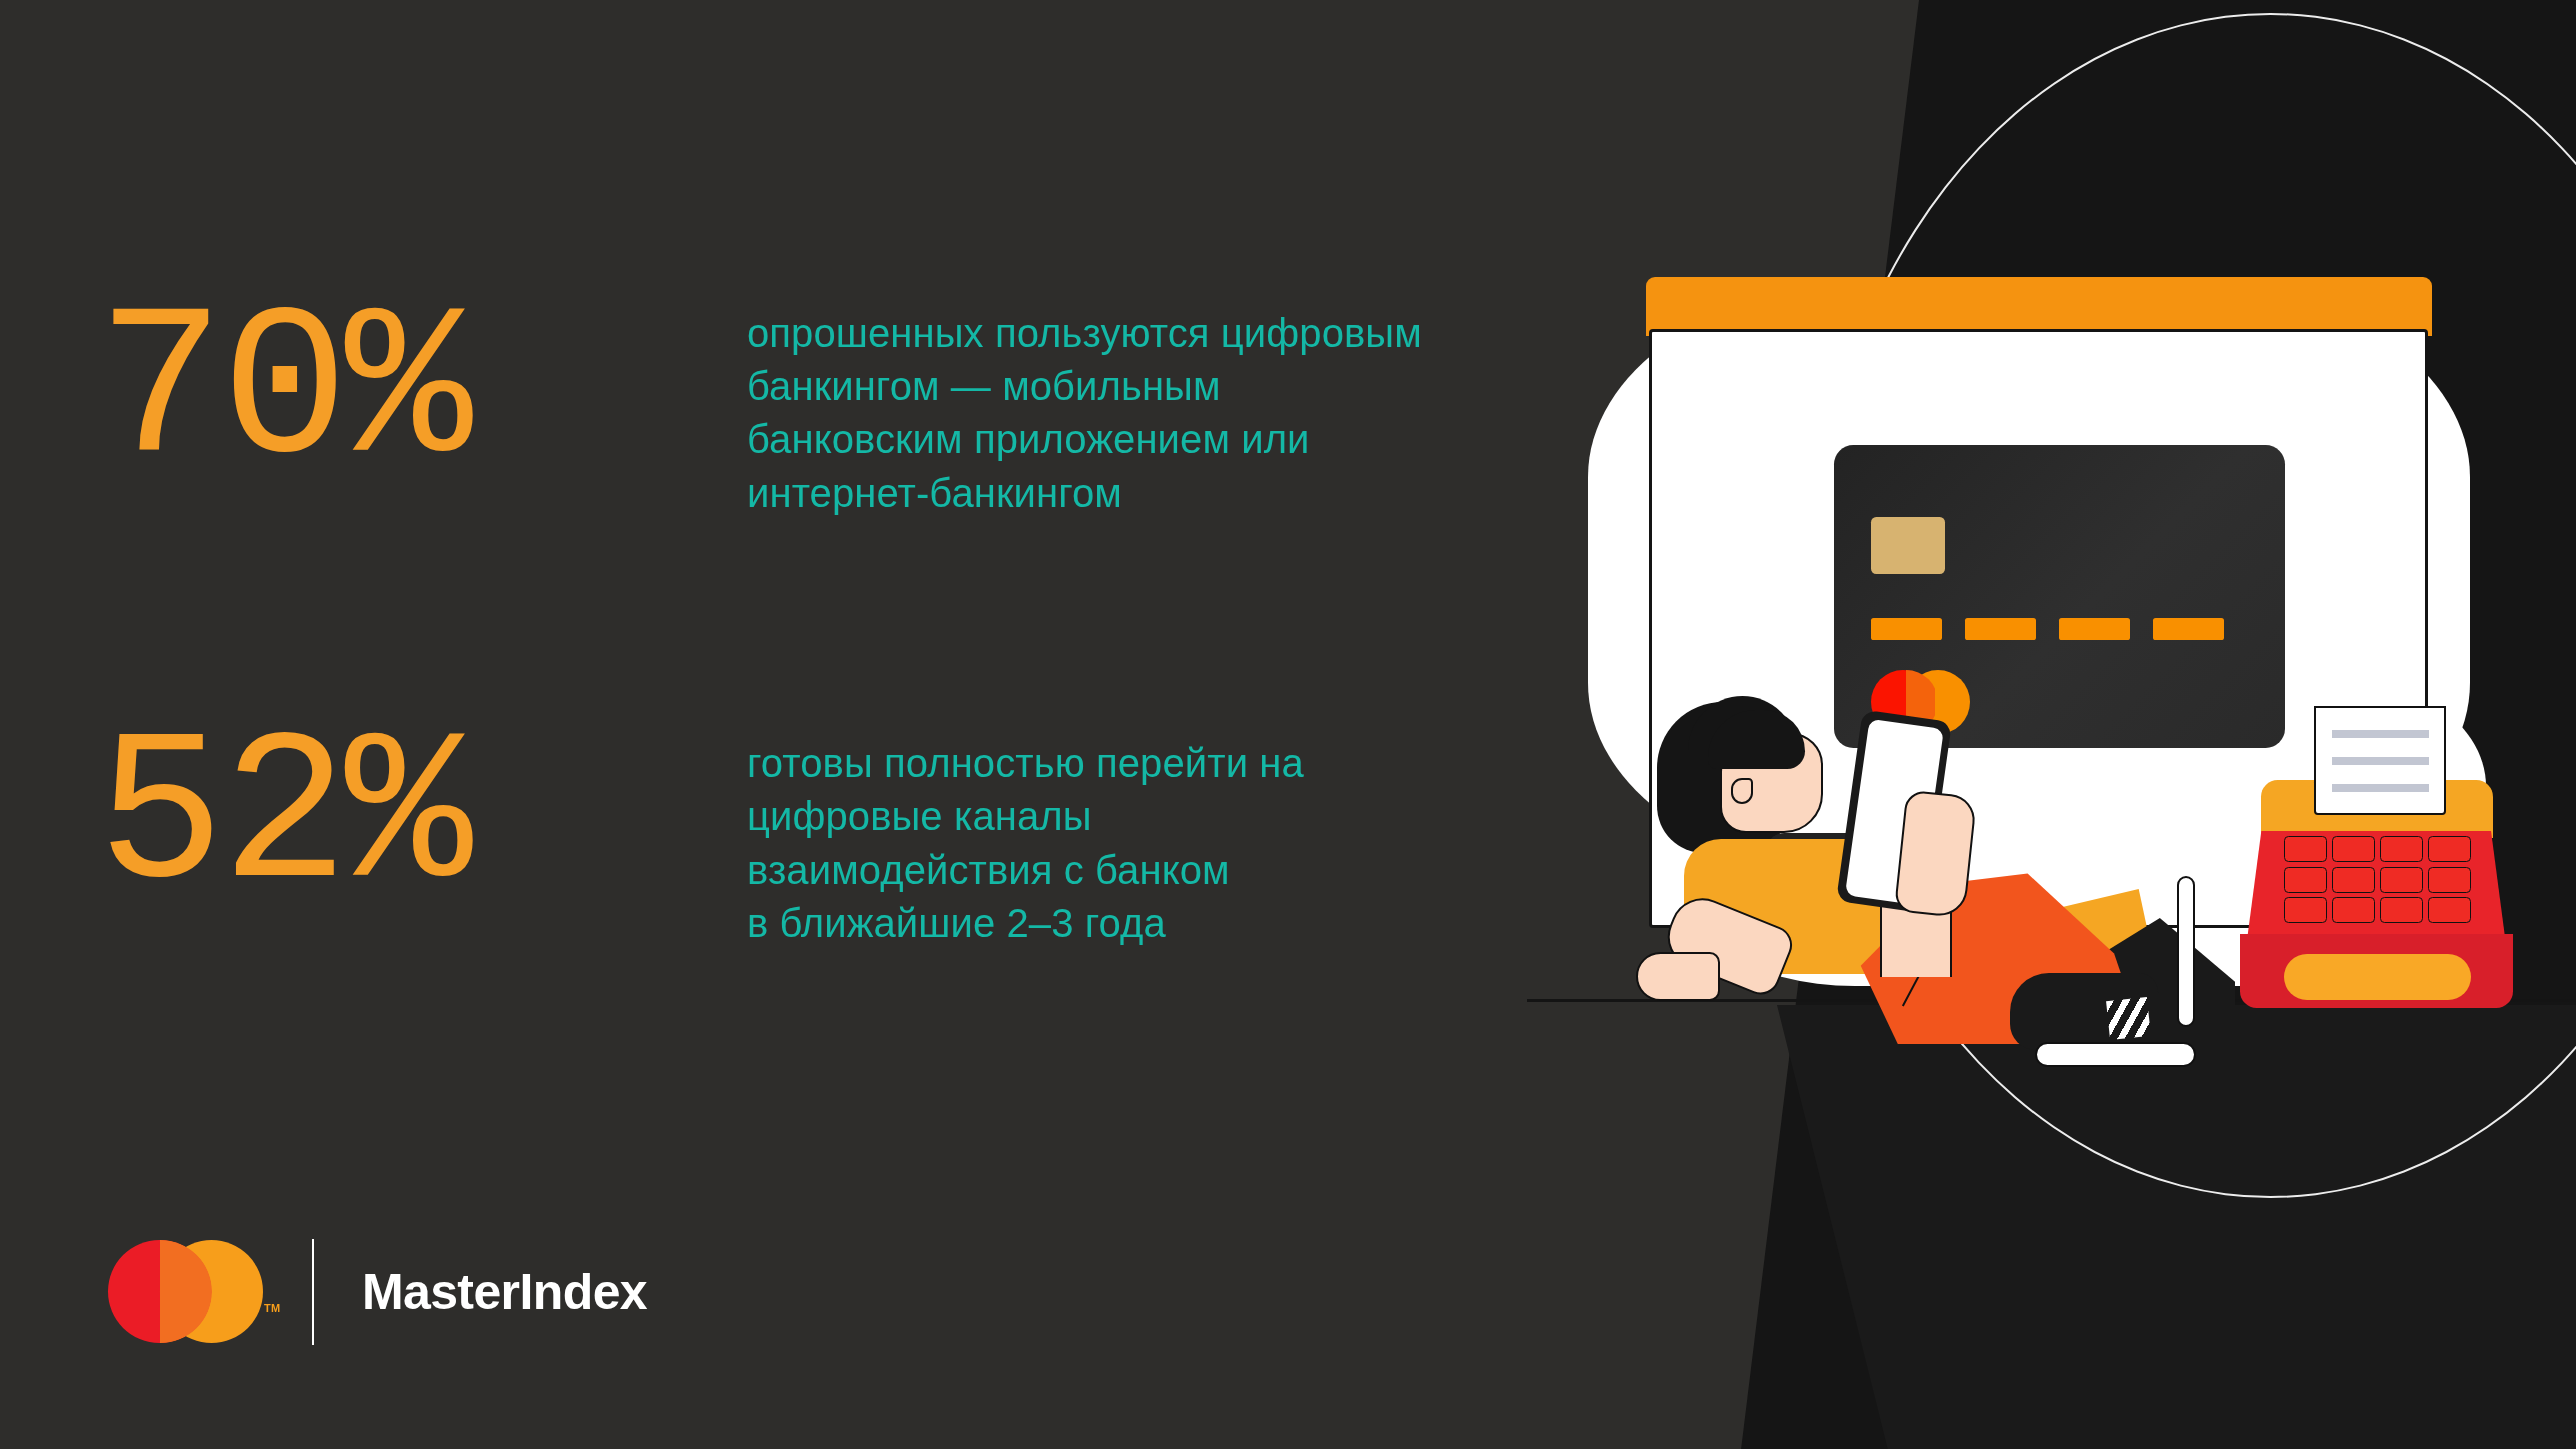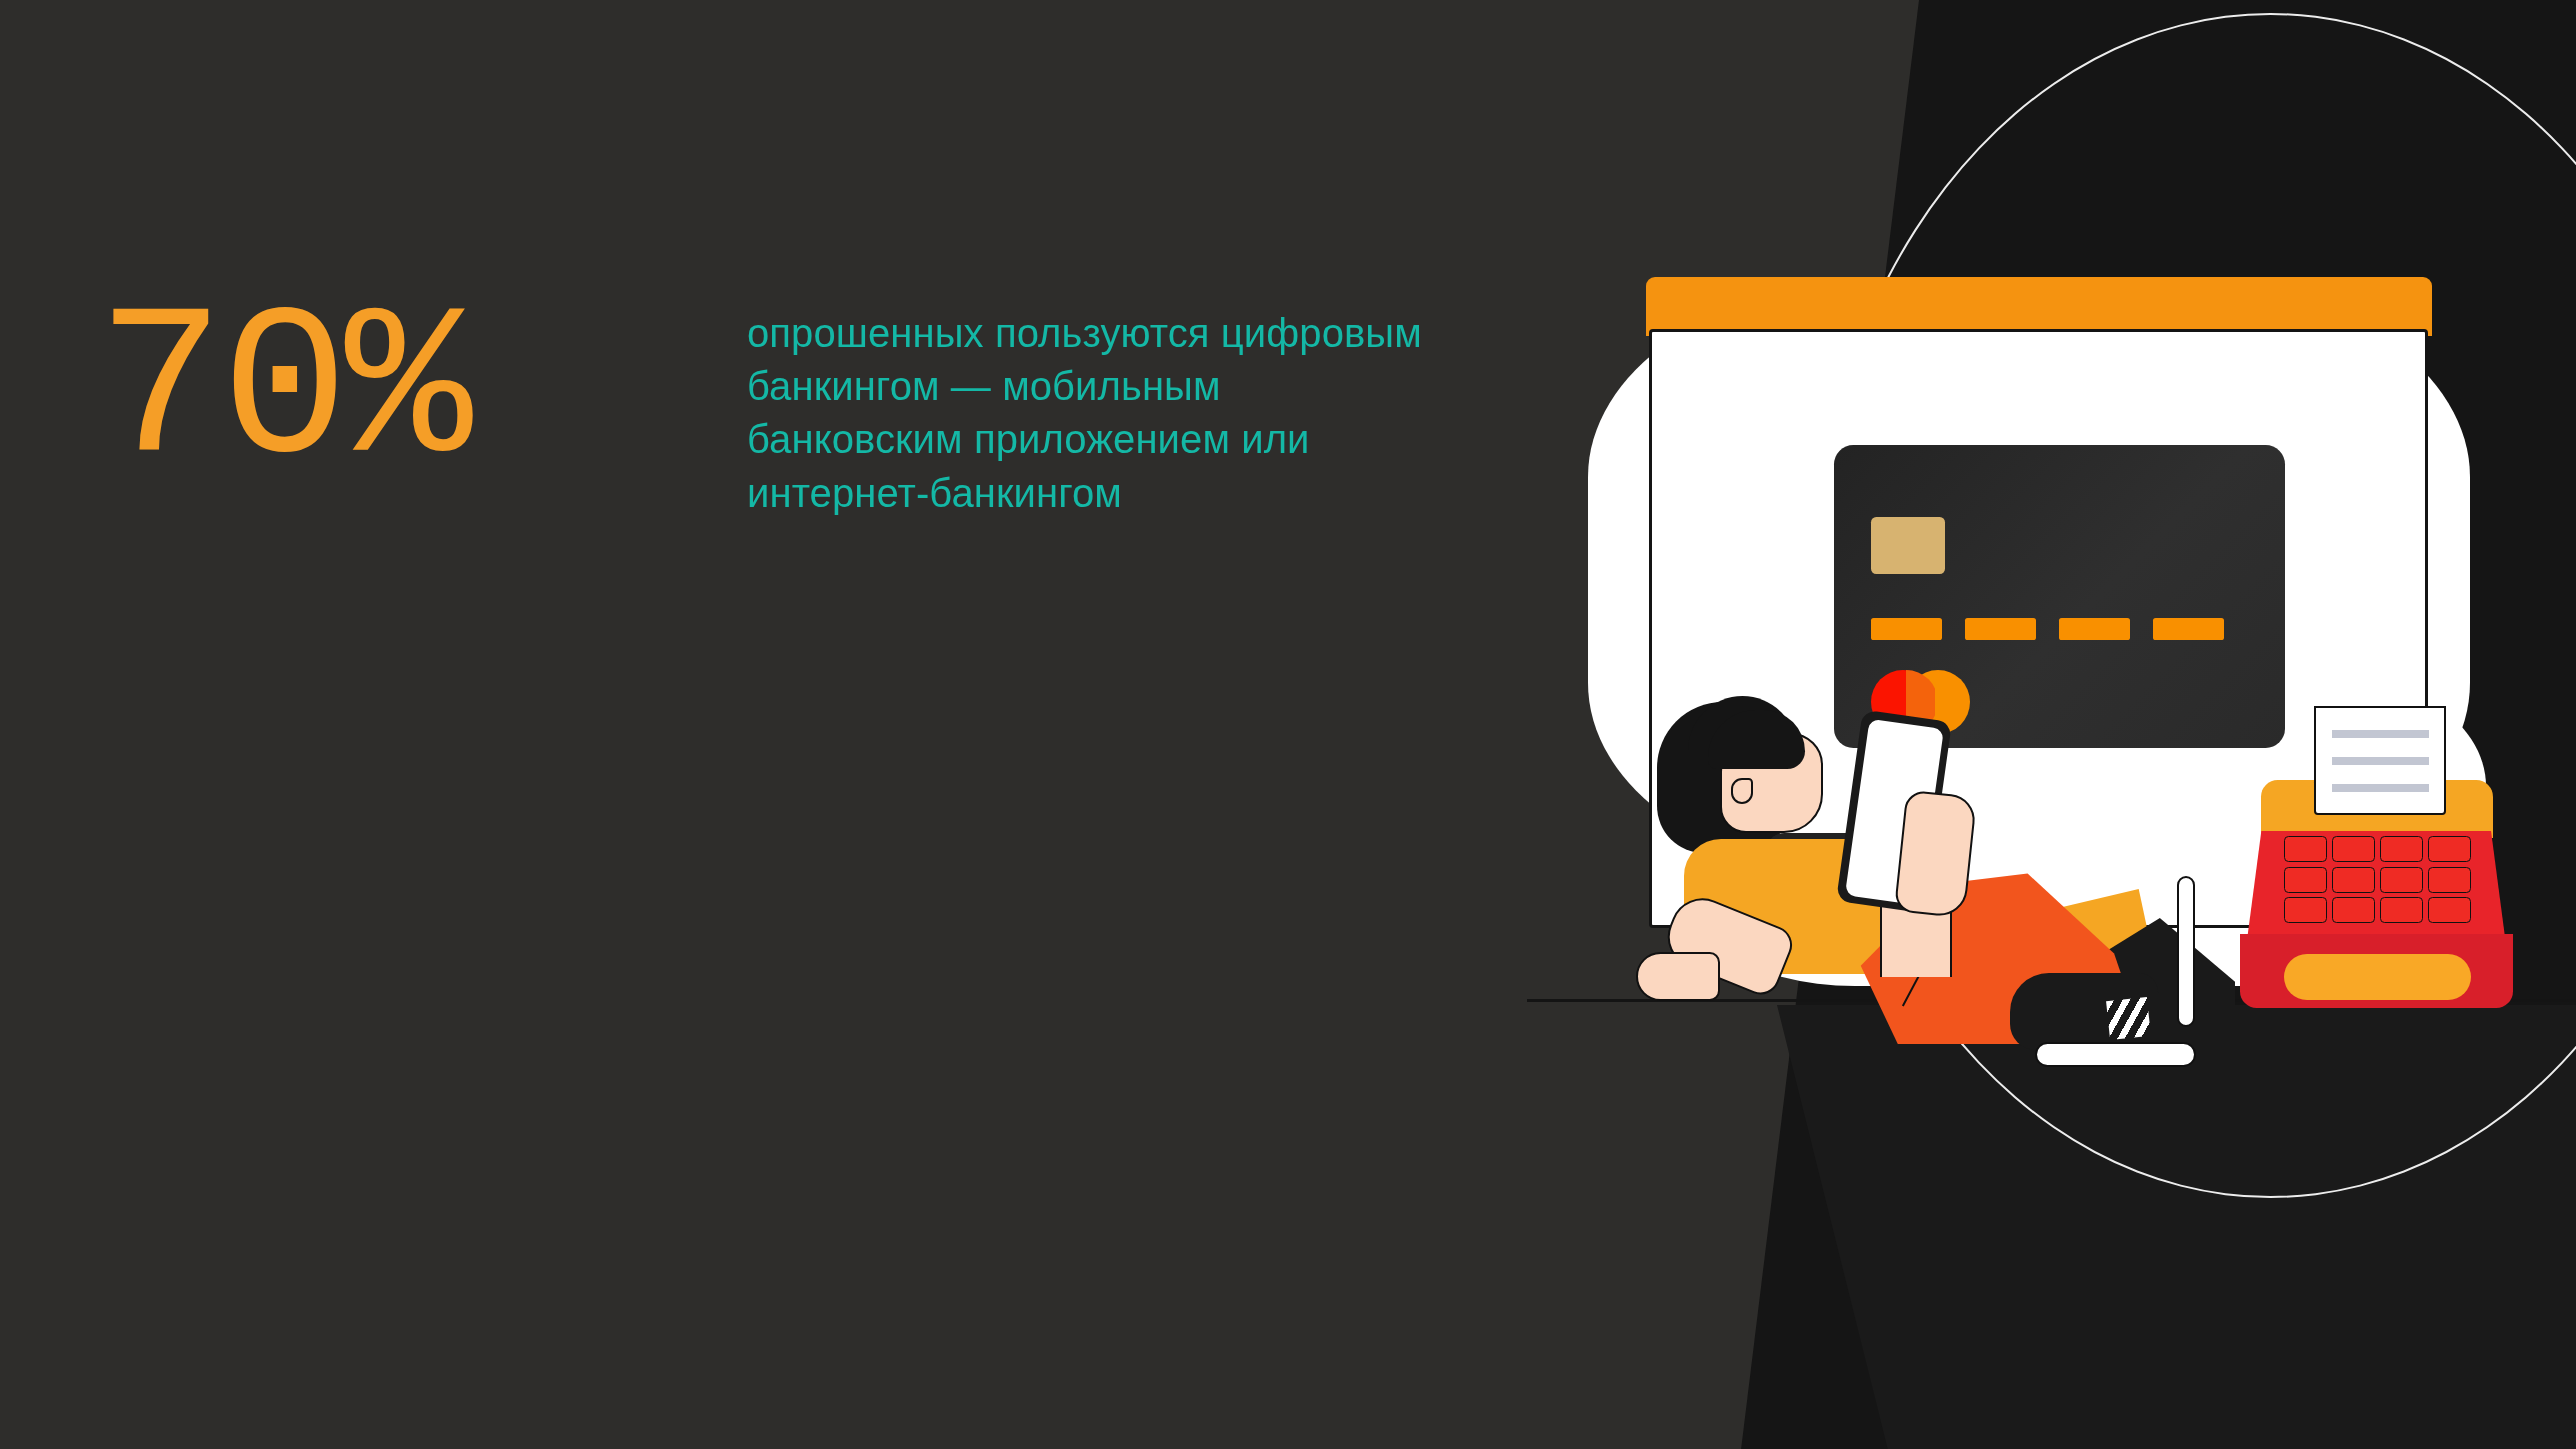--- a/index.html
+++ b/index.html
@@ -279,21 +279,38 @@
   <div class="left-col">
 
     <div class="stat-row first">
       <div class="big-number">70%</div>
       <div class="stat-text">опрошенных пользуются цифровым
 банкингом — мобильным
 банковским приложением или
 интернет-банкингом</div>
     </div>
 
-
+    <div class="stat-row second">
+      <div class="big-number">52%</div>
+      <div class="stat-text">готовы полностью перейти на
+цифровые каналы
+взаимодействия с банком
+в ближайшие 2–3 года</div>
+    </div>
+
+    <div class="logo-lockup">
+      <div class="mc-mark">
+        <div class="mc-circle red"></div>
+        <div class="mc-circle orange"></div>
+        <div class="mc-overlap"></div>
+        <div class="mc-tm">TM</div>
+      </div>
+      <div class="logo-divider"></div>
+      <div class="logo-wordmark">MasterIndex</div>
+    </div>
 
   </div>
 
   <div class="illus">
 
     <div class="blob"></div>
     <div class="blob2"></div>
 
     <div class="panel-bar"></div>
     <div class="panel"></div>

